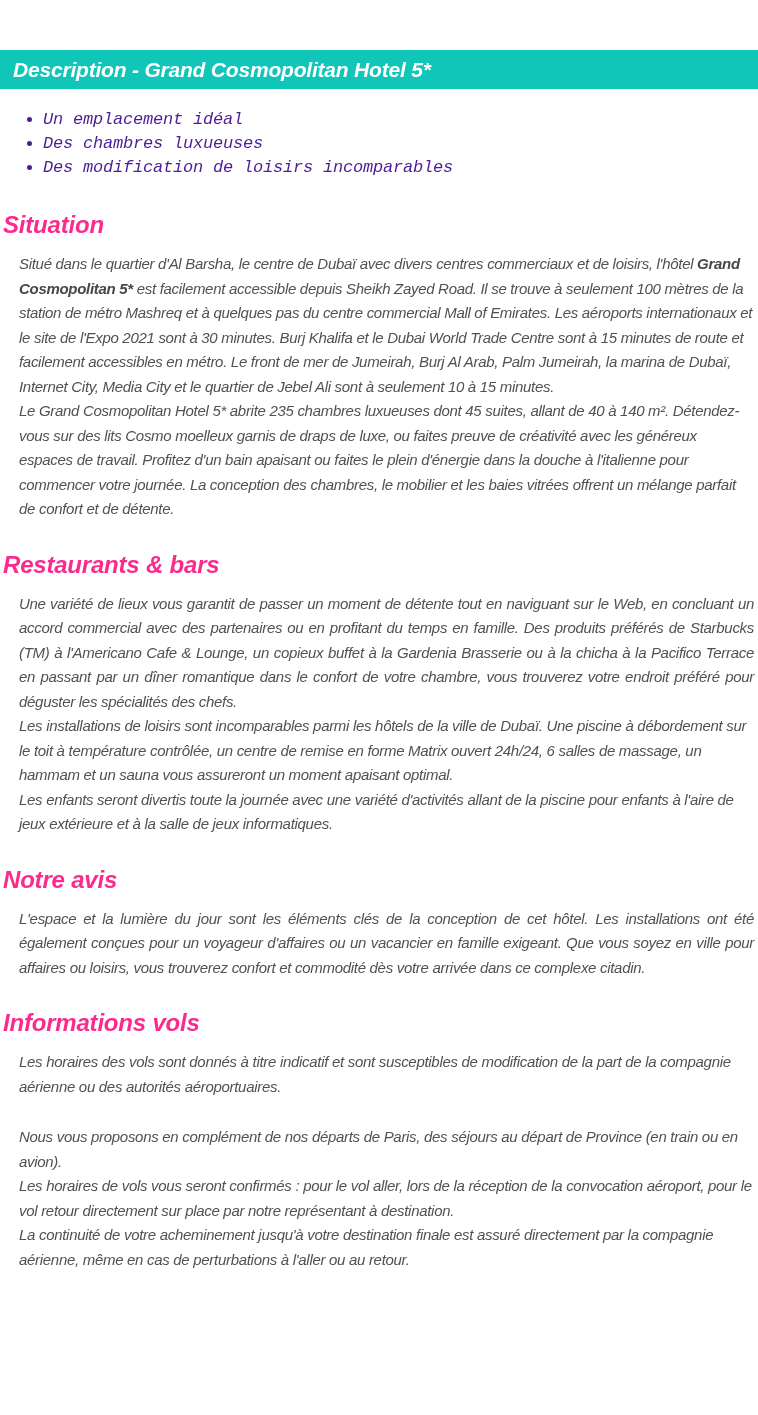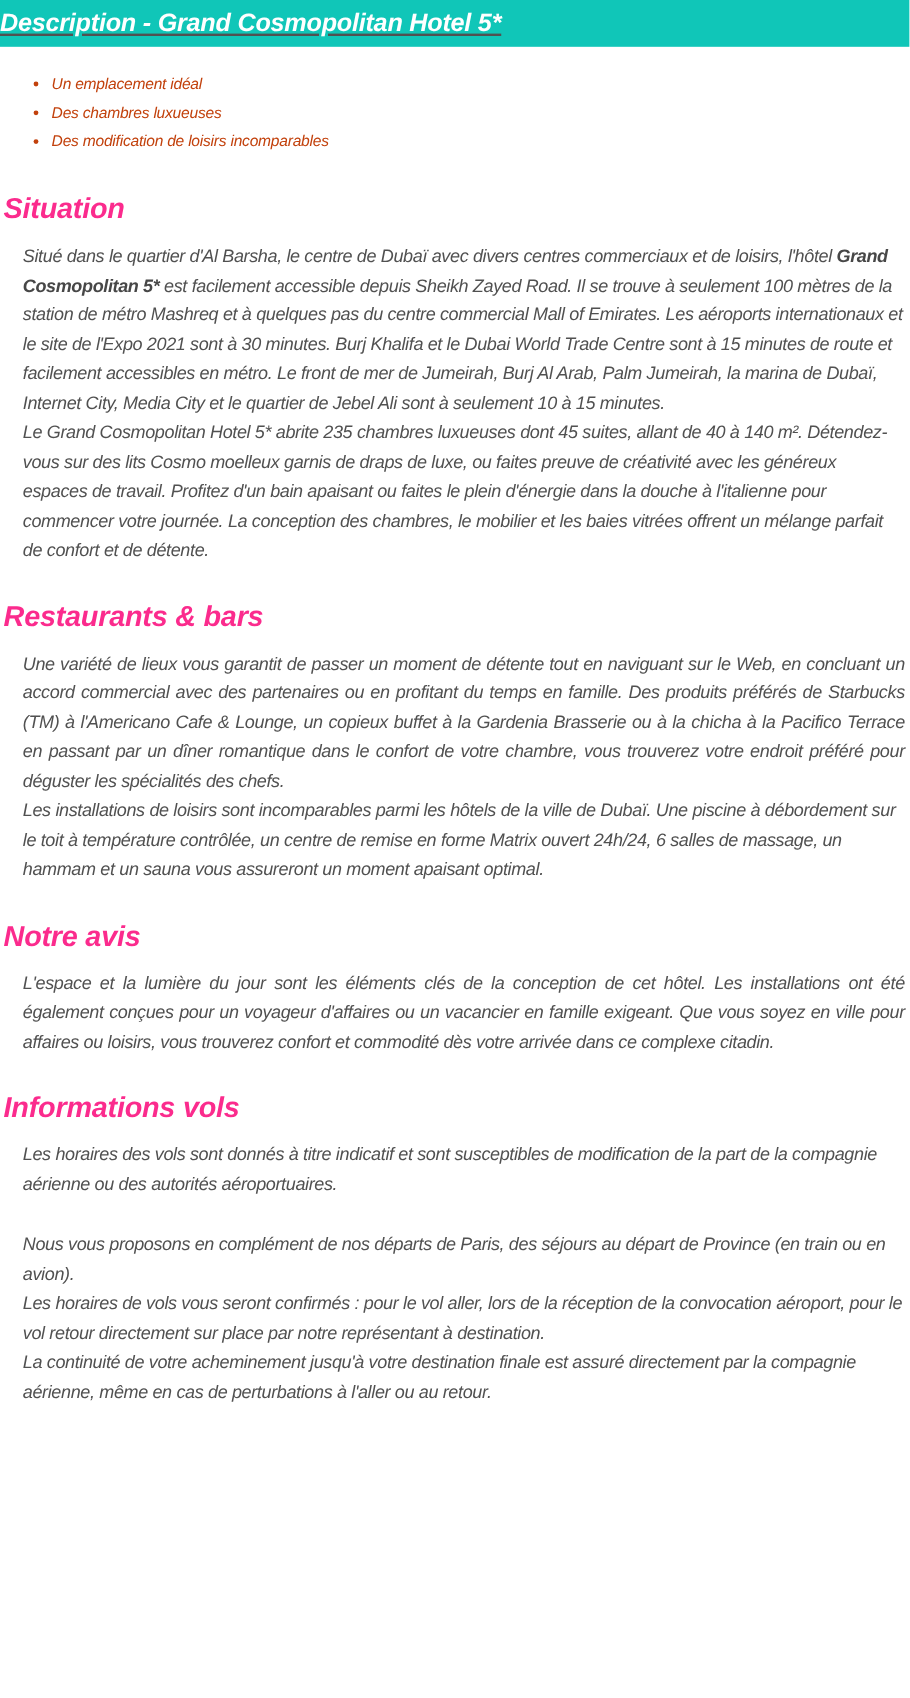--- a/index.html
+++ b/index.html
@@ -6,46 +6,48 @@
   html, body { background: #ffffff; }
   body {
     width: 758px;
     height: 1415px;
     overflow: hidden;
     font-family: "Liberation Sans", sans-serif;
     font-style: italic;
     color: #515151;
   }
   .banner {
+    margin-top: 50px;
     height: 39px;
     background: #10c6b8;
     display: flex;
     align-items: center;
-    text-decoration: underline;
+    padding-left: 13px;
   }
   .banner-title {
     color: #ffffff;
     font-weight: 700;
     font-size: 21px;
     letter-spacing: -0.2px;
     white-space: nowrap;
   }
   .content {
     padding: 0 4px 0 3px;
   }
   ul.highlights {
     margin-top: 19px;
     padding-left: 40px;
     list-style: disc;
   }
   ul.highlights li {
-    font-size: 13px;
+    font-size: 17px;
     line-height: 24px;
-    color: #c2410c;
+    color: #4c1d95;
     letter-spacing: -0.2px;
+    font-family: Liberation Mono, monospace;
   }
   h2.section-heading {
     color: #fb2b8d;
     font-size: 24px;
     font-weight: 700;
     font-style: italic;
     line-height: 30px;
     margin: 28px 0 12px 0;
     letter-spacing: -0.2px;
   }
@@ -86,20 +88,21 @@
     <p class="body-par">Le Grand Cosmopolitan Hotel 5* abrite 235 chambres luxueuses dont 45 suites, allant de 40 à 140 m². Détendez-vous sur des lits Cosmo moelleux garnis de draps de luxe, ou faites preuve de créativité avec les généreux espaces de travail. Profitez d'un bain apaisant ou faites le plein d'énergie dans la douche à l'italienne pour commencer votre journée. La conception des chambres, le mobilier et les baies vitrées offrent un mélange parfait de confort et de détente.</p>
   </section>
 
   <section>
     <h2 class="section-heading">Restaurants &amp; bars</h2>
     <p class="body-par justified">Une variété de lieux vous garantit de passer un moment de détente tout en naviguant sur le Web, en concluant un accord commercial avec des partenaires ou en profitant du temps en famille. Des produits préférés de Starbucks (TM) à l'Americano Cafe &amp; Lounge, un copieux buffet à la Gardenia Brasserie ou à la chicha à la Pacifico Terrace en passant par un dîner romantique dans le confort de votre chambre, vous trouverez votre endroit préféré pour déguster les spécialités des chefs.</p>
   </section>
 
   <section>
     <p class="body-par">Les installations de loisirs sont incomparables parmi les hôtels de la ville de Dubaï. Une piscine à débordement sur le toit à température contrôlée, un centre de remise en forme Matrix ouvert 24h/24, 6 salles de massage, un hammam et un sauna vous assureront un moment apaisant optimal.</p>
+    <p class="body-par">Les enfants seront divertis toute la journée avec une variété d'activités allant de la piscine pour enfants à l'aire de jeux extérieure et à la salle de jeux informatiques.</p>
   </section>
 
   <section>
     <h2 class="section-heading">Notre avis</h2>
     <p class="body-par justified">L'espace et la lumière du jour sont les éléments clés de la conception de cet hôtel. Les installations ont été également conçues pour un voyageur d'affaires ou un vacancier en famille exigeant. Que vous soyez en ville pour affaires ou loisirs, vous trouverez confort et commodité dès votre arrivée dans ce complexe citadin.</p>
   </section>
 
   <section>
     <h2 class="section-heading">Informations vols</h2>
     <p class="body-par">Les horaires des vols sont donnés à titre indicatif et sont susceptibles de modification de la part de la compagnie aérienne ou des autorités aéroportuaires.</p>

